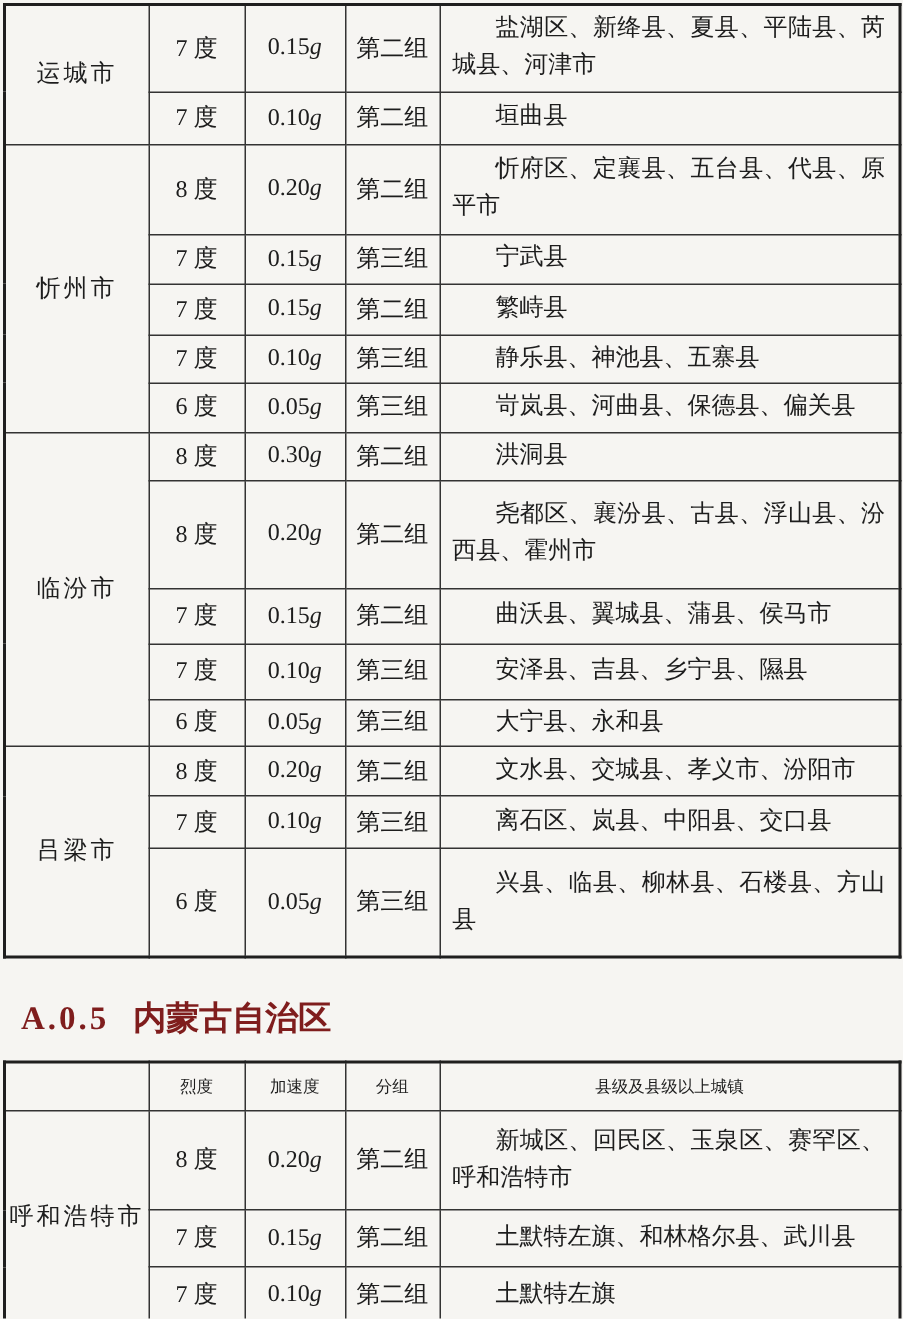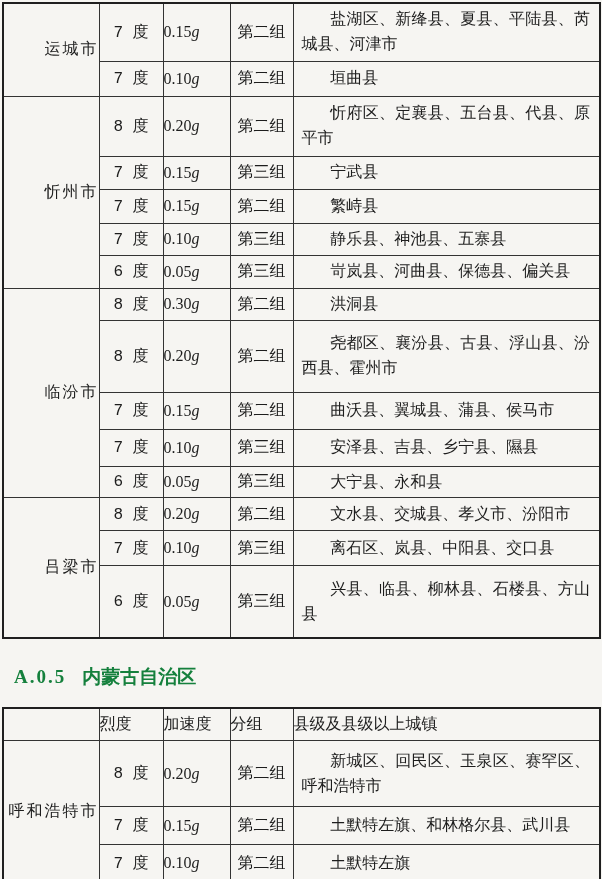--- a/index.html
+++ b/index.html
@@ -31,52 +31,53 @@
   table.seis {
     border: 2px solid #1f1f1f;
   }
   table.seis td {
     border: 1px solid #333333;
     font-size: 16px;
     padding: 0;
     vertical-align: middle;
   }
   td.city {
-    text-align: right;
+    text-align: center;
     letter-spacing: 2px;
   }
-  td.center { text-align: center; font-family: Liberation Mono, monospace; }
-  td.acc { text-align: left; }
+  td.center { text-align: center; }
+  td.acc { text-align: center; }
   td.acc .gi {
     font-style: italic;
     font-family: "Liberation Serif", "DejaVu Serif", serif;
   }
   td.counties p {
     margin: 0;
     padding: 3px 9px 3px 8px;
     text-indent: 1.8em;
     line-height: 1.55;
     text-align: justify;
     text-justify: inter-character;
   }
   .heading {
     margin: 25px 0 0 14px;
     height: 28px;
-    font-size: 19px;
+    font-size: 22px;
     font-weight: bold;
-    color: #15803d;
+    color: #7f1d1d;
   }
   .heading .hnum {
     letter-spacing: 2px;
     margin-right: 16px;
     font-family: "Liberation Serif", "DejaVu Serif", serif;
   }
   table.seis.t2 { margin-top: 15px; }
   tr.hdr td {
-    font-size: 16px;
+    text-align: center;
+    font-size: 11px;
   }
 </style>
 </head>
 <body>
 
 <div class="page">
 
   <table class="seis t1">
     <colgroup>
       <col style="width:96px">

